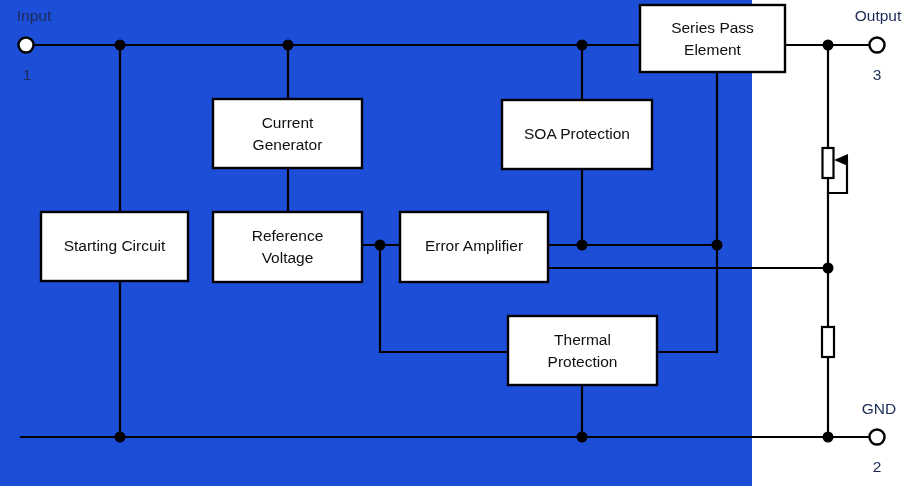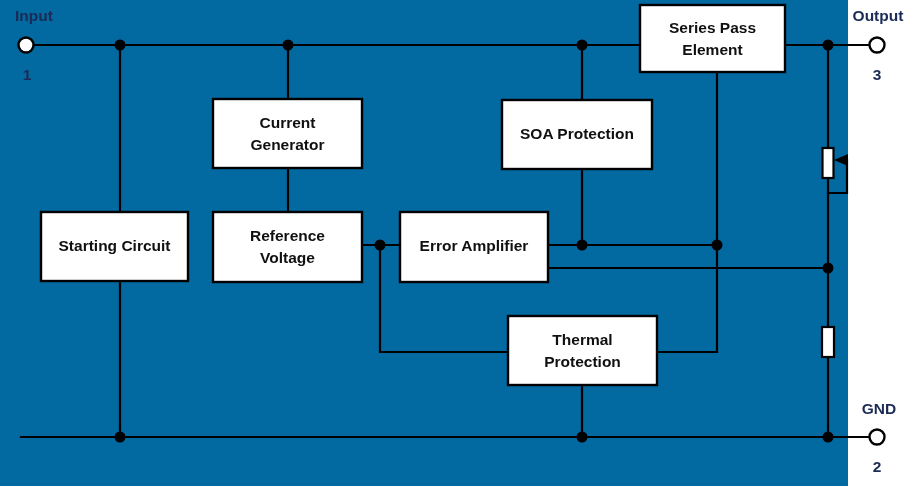--- a/index.html
+++ b/index.html
@@ -9,24 +9,23 @@
     background: #ffffff;
   }
   body {
     width: 916px;
     height: 486px;
     overflow: hidden;
     font-family: "Liberation Sans", sans-serif;
   }
   #diagram-root {
     position: relative;
-    width: 848px;
+    width: 752px;
     height: 486px;
-    background: #0369a1;
-    font-weight: bold;
+    background: #1d4ed8;
   }
   svg#schematic {
     display: block;
     width: 916px;
     height: 486px;
   }
   .wire {
     stroke: #000000;
     stroke-width: 2.2;
     fill: none;

